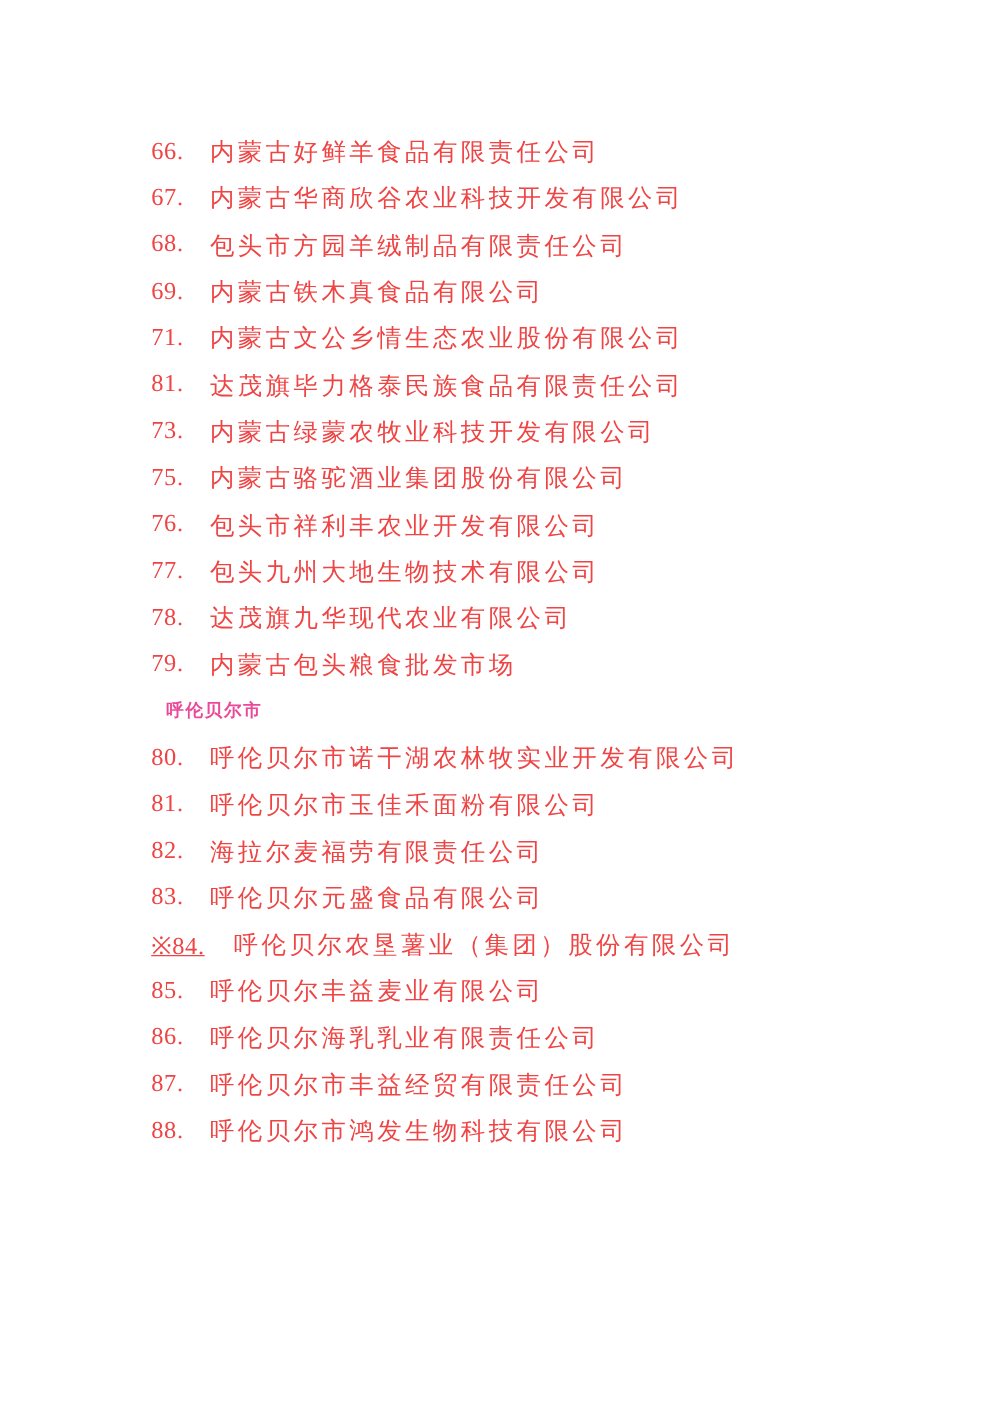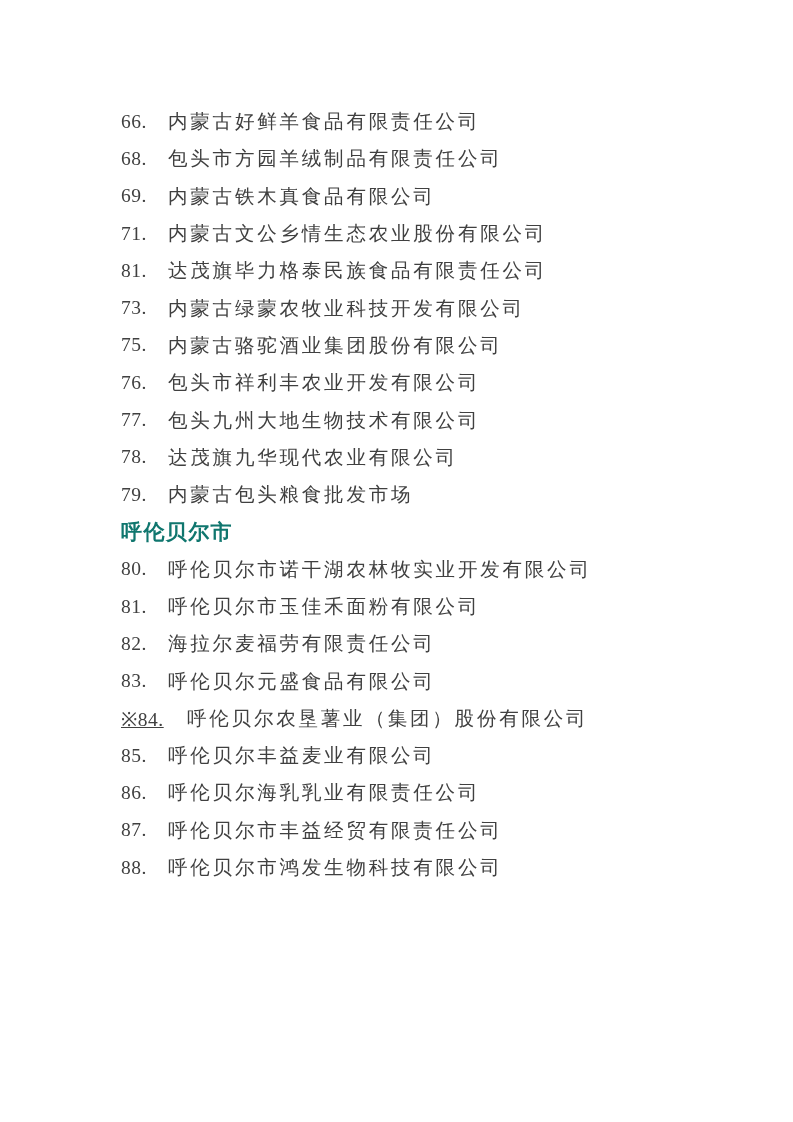--- a/index.html
+++ b/index.html
@@ -22,21 +22,21 @@
     position: absolute;
     top: 103px;
     left: 121px;
     right: 30px;
   }
   .row {
     display: flex;
     align-items: center;
     height: 37.3px;
     font-size: 19.5px;
-    color: #404040;
+    color: #ef4444;
     white-space: nowrap;
   }
   .row .num {
     flex: none;
     width: 47px;
     font-family: "Liberation Serif", "DejaVu Serif", serif;
     letter-spacing: 0.5px;
   }
   .row .num.wide {
     width: 66px;
@@ -46,34 +46,39 @@
     font-family: Liberation Serif, serif;
     letter-spacing: 2.8px;
     text-align: center;
   }
   .section-header {
     display: flex;
     align-items: center;
     height: 37.3px;
     font-family: "Liberation Sans", "DejaVu Sans", sans-serif;
     font-weight: 700;
-    font-size: 21px;
+    font-size: 14px;
     letter-spacing: 1.4px;
-    color: #0f766e;
+    color: #ec4899;
     white-space: nowrap;
+    margin-left: 12px;
   }
 </style>
 </head>
 <body>
 
 <div class="page" style="background: rgb(255, 255, 255);">
   <div class="content">
       <div class="row">
     <span class="num">66.</span>
     <span class="name">内蒙古好鲜羊食品有限责任公司</span>
+  </div>
+      <div class="row">
+    <span class="num">67.</span>
+    <span class="name">内蒙古华商欣谷农业科技开发有限公司</span>
   </div>
       <div class="row">
     <span class="num">68.</span>
     <span class="name">包头市方园羊绒制品有限责任公司</span>
   </div>
       <div class="row">
     <span class="num">69.</span>
     <span class="name">内蒙古铁木真食品有限公司</span>
   </div>
       <div class="row">

